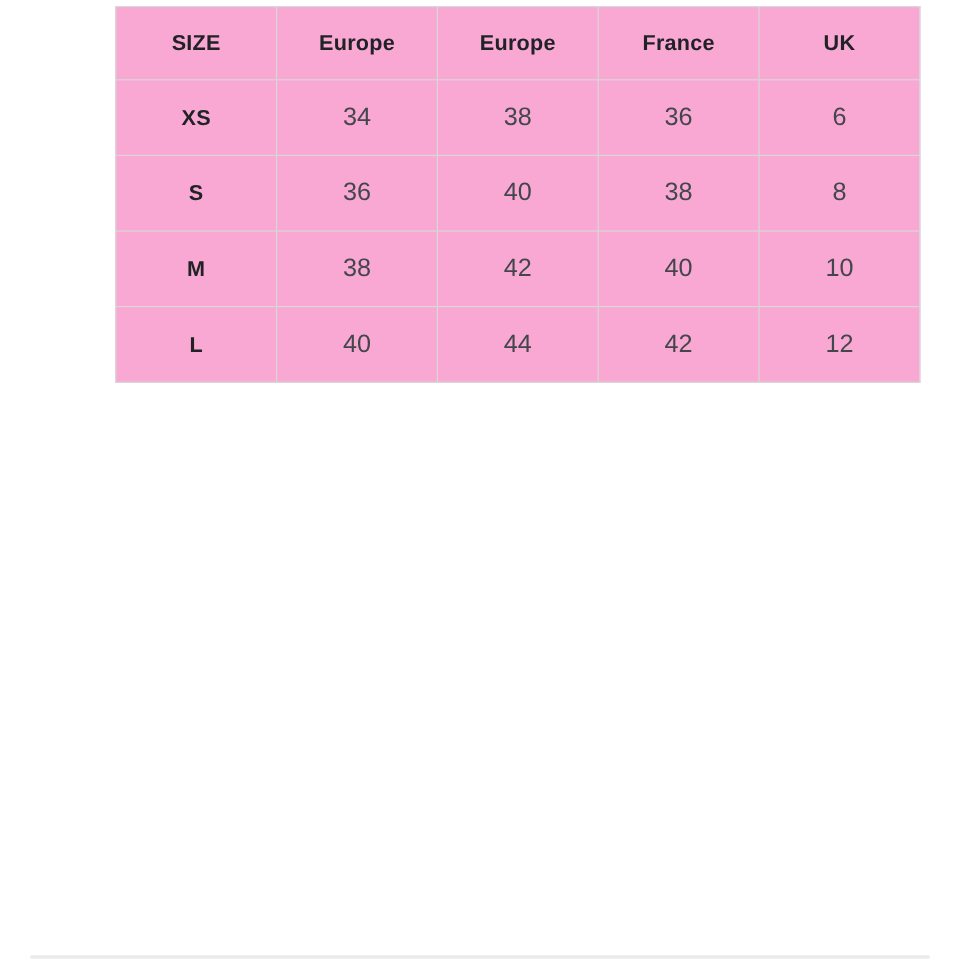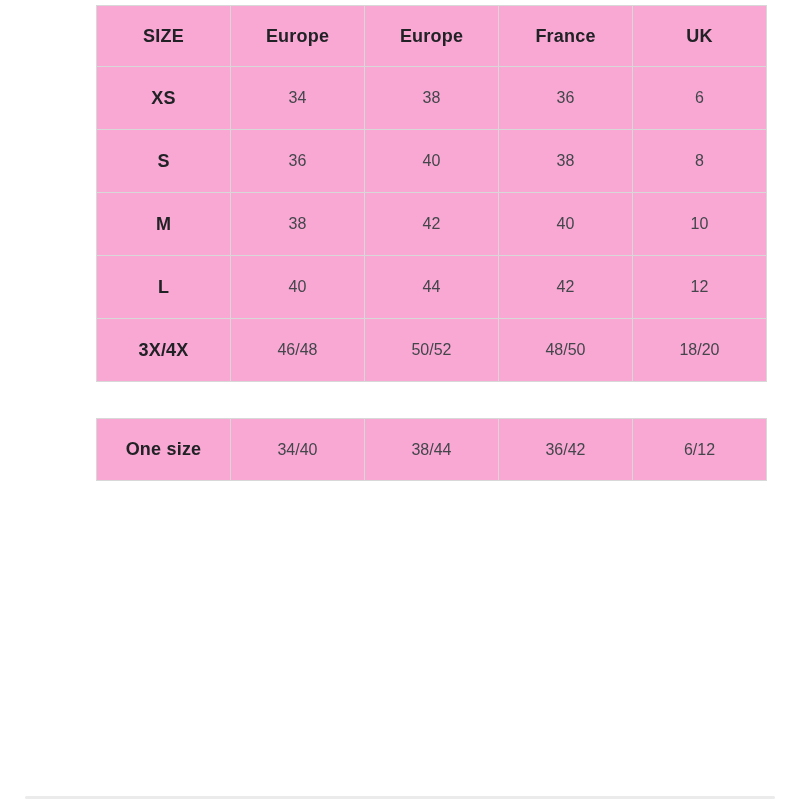--- a/index.html
+++ b/index.html
@@ -36,21 +36,21 @@
   }
   table.size-table th {
     height: 60px;
     font-size: 18px;
     font-weight: 700;
     color: #212226;
     letter-spacing: 0.2px;
   }
   table.size-table td {
     height: 62px;
-    font-size: 16px;
+    font-size: 21px;
     font-weight: 400;
     color: #43464b;
   }
   table.size-table td.size-label {
     font-size: 18px;
     font-weight: 700;
     color: #212226;
     letter-spacing: 0.2px;
     border-radius: 20px;
   }
@@ -108,38 +108,24 @@
           <td>40</td>
           <td>10</td>
         </tr>
         <tr>
           <td class="size-label">L</td>
           <td>40</td>
           <td>44</td>
           <td>42</td>
           <td>12</td>
         </tr>
-        <tr>
-          <td class="size-label">3X/4X</td>
-          <td>46/48</td>
-          <td>50/52</td>
-          <td>48/50</td>
-          <td>18/20</td>
-        </tr>
       </tbody>
     </table>
 
     <table class="size-table special-table">
       <tbody>
-        <tr>
-          <td class="size-label">One size</td>
-          <td>34/40</td>
-          <td>38/44</td>
-          <td>36/42</td>
-          <td>6/12</td>
-        </tr>
       </tbody>
     </table>
 
   </div>
 
   <div class="partial-bottom-divider"></div>
 </div>
 
 </body></html>

